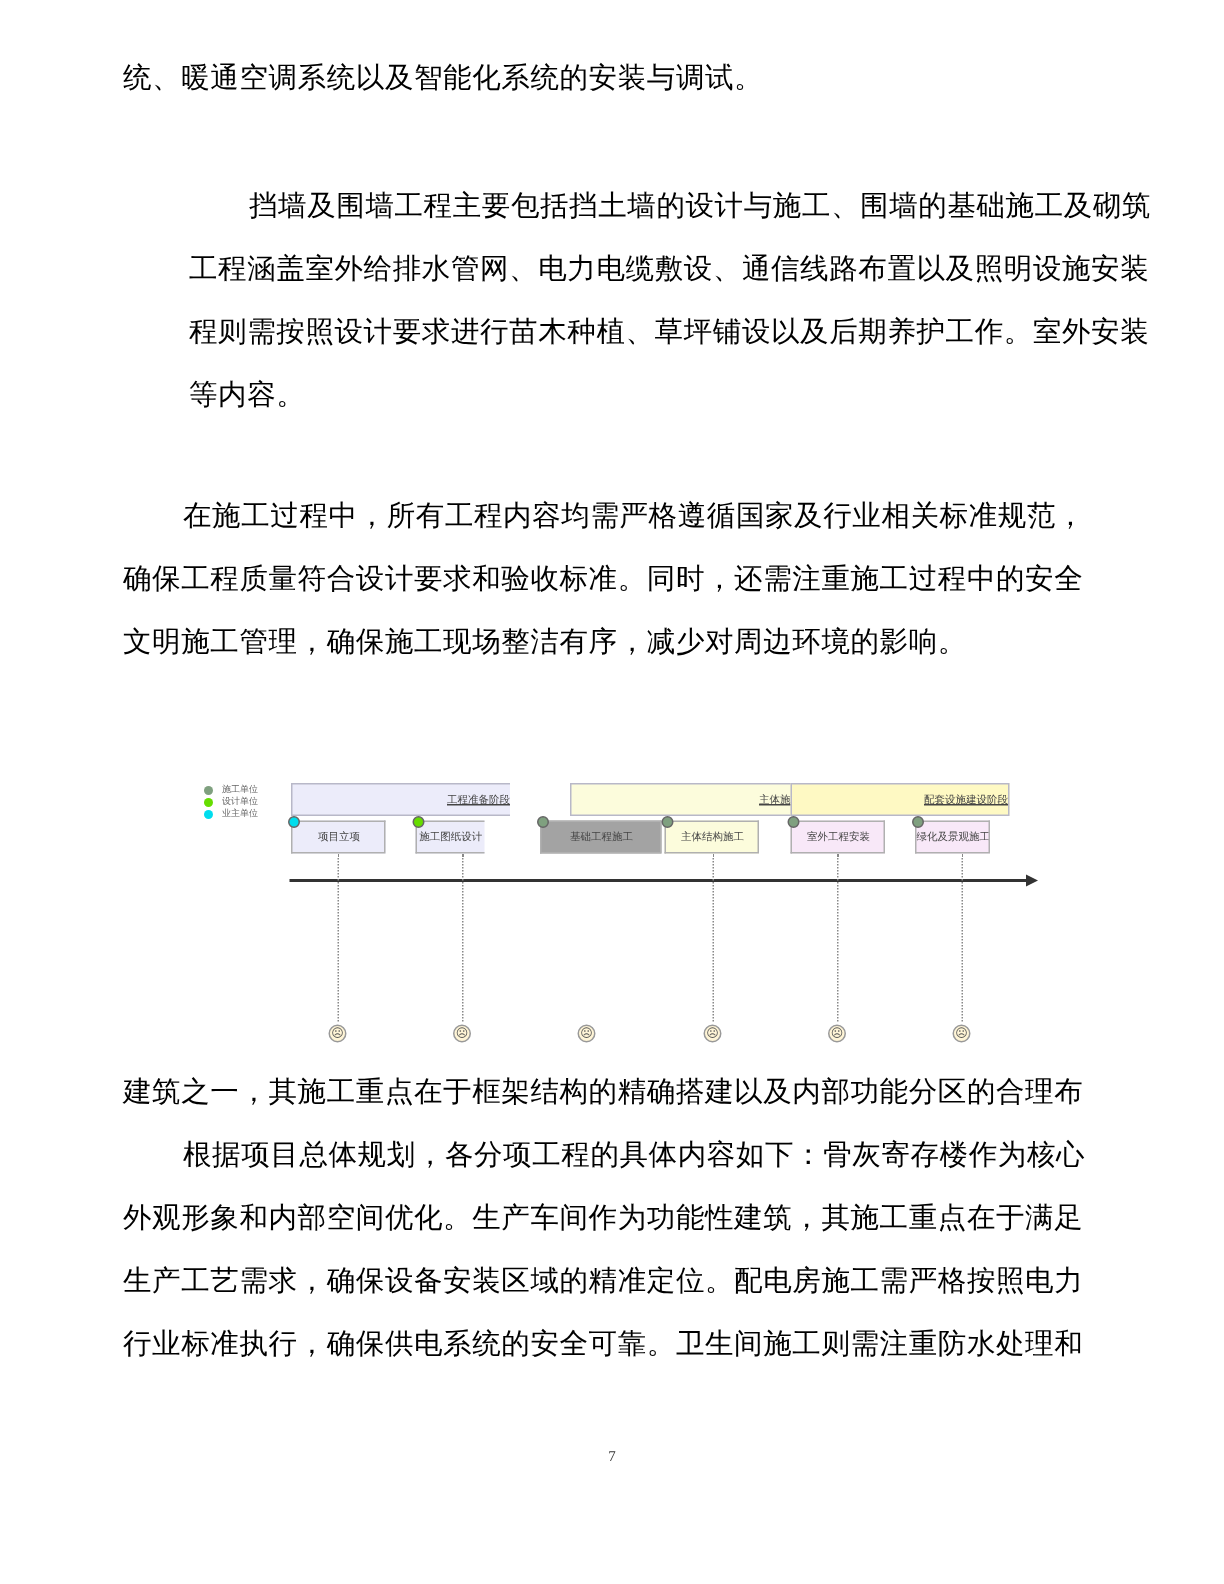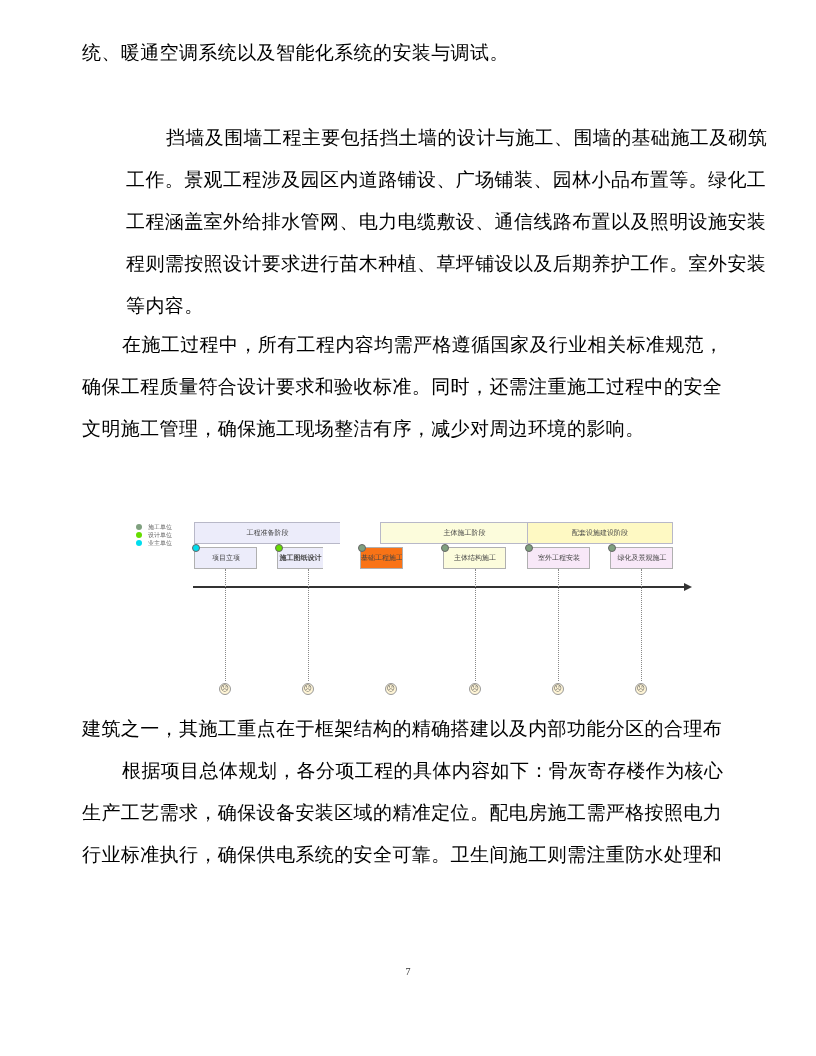--- a/index.html
+++ b/index.html
@@ -9,21 +9,21 @@
           line-height: 42px; margin: 0; text-align: justify; text-align-last: left;
           font-weight: 500; letter-spacing: 0.4px; }
   .line { display: block; white-space: nowrap; }
   .diagram { position: absolute; left: 120px; top: 510px; width: 590px; height: 200px; }
   .legend { position: absolute; left: 16px; top: 13px; font-size: 6px; color: #666;
             font-family: "DejaVu Sans", sans-serif; line-height: 8px; }
   .legend-row { display: flex; align-items: center; gap: 6px; height: 8px; }
   .dot { width: 6px; height: 6px; border-radius: 50%; display: inline-block; }
   .phase { position: absolute; height: 22px; border: 1px solid #b8b8c8; border-right: none;
            font-size: 7px; color: #444; font-family: "DejaVu Sans", sans-serif;
-           display: flex; align-items: center; justify-content: center; box-sizing: border-box; }
+           display: flex; align-items: center; justify-content: flex-end; box-sizing: border-box; text-decoration: underline; }
   .task { position: absolute; height: 22px; border: 1px solid #b0b0b0; border-top: none;
           border-right: none; font-size: 7px; color: #444; font-family: "DejaVu Sans", sans-serif;
           display: flex; align-items: center; justify-content: center; box-sizing: border-box; }
   .task .top { position: absolute; left: 0; right: 0; top: 0; height: 1px; background: #b0b0b0; }
   .task .rt { position: absolute; right: 0; top: 0; width: 1px; height: 100%; background: #b0b0b0; }
   .tdot { position: absolute; left: -3px; top: -3px; width: 6px; height: 6px; border-radius: 50%;
           border: 0.5px solid #666; }
   .axis { position: absolute; left: 73px; top: 76px; width: 493px; height: 2px; background: #333; }
   .arrow { position: absolute; left: 564px; top: 73px; width: 0; height: 0;
            border-top: 4px solid transparent; border-bottom: 4px solid transparent;
@@ -39,21 +39,20 @@
 </head>
 <body>
 
 <div>
   <p class="para" style="top:31px;">
     <span class="line">统、暖通空调系统以及智能化系统的安装与调试。</span>
   </p>
 
   <p class="para" style="top:116px;margin-left:44px;">
     <span class="line" style="padding-left:40px;">挡墙及围墙工程主要包括挡土墙的设计与施工、围墙的基础施工及砌筑</span>
-    <span class="line">工作。景观工程涉及园区内道路铺设、广场铺装、园林小品布置等。绿化工</span>
     <span class="line">工程涵盖室外给排水管网、电力电缆敷设、通信线路布置以及照明设施安装</span>
     <span class="line">程则需按照设计要求进行苗木种植、草坪铺设以及后期养护工作。室外安装</span>
     <span class="line">等内容。</span>
   </p>
 
   <p class="para" style="top:323px;">
     <span class="line" style="padding-left:40px;">在施工过程中，所有工程内容均需严格遵循国家及行业相关标准规范，</span>
     <span class="line">确保工程质量符合设计要求和验收标准。同时，还需注重施工过程中的安全</span>
     <span class="line">文明施工管理，确保施工现场整洁有序，减少对周边环境的影响。</span>
   </p>
@@ -83,44 +82,44 @@
     <div class="phase" style="left:407px; top:12px; width:146px; background:#fef9c3; border-right:1px solid #b8b8c8;">
       <span>配套设施建设阶段</span>
     </div>
 
     <div class="task" style="left:74px; top:37px; width:63px; background:#ececfa;">
       <span class="top"></span>
         <span class="rt"></span>
       <span class="tdot" style="background:#00ddee"></span>
       <span>项目立项</span>
     </div>
-    <div class="task" style="left:157px; top:37px; width:46px; background:#ececfa;font-weight:bold;">
+    <div class="task" style="left:157px; top:37px; width:46px; background:#ececfa;">
       <span class="top"></span>
       <span class="tdot" style="background:#66dd00"></span>
       <span>施工图纸设计</span>
     </div>
-    <div class="task" style="left:240px; top:37px; width:43px; background:#f97316;">
+    <div class="task" style="left:240px; top:37px; width:81px; background:#a3a3a3;">
       <span class="top"></span>
         <span class="rt"></span>
       <span class="tdot" style="background:#7fa07f"></span>
       <span>基础工程施工</span>
     </div>
     <div class="task" style="left:323px; top:37px; width:63px; background:#fcfcdc;">
       <span class="top"></span>
         <span class="rt"></span>
       <span class="tdot" style="background:#7fa07f"></span>
       <span>主体结构施工</span>
     </div>
     <div class="task" style="left:407px; top:37px; width:63px; background:#f8e8f8;">
       <span class="top"></span>
         <span class="rt"></span>
       <span class="tdot" style="background:#7fa07f"></span>
       <span>室外工程安装</span>
     </div>
-    <div class="task" style="left:490px; top:37px; width:63px; background:#f8e8f8;">
+    <div class="task" style="left:490px; top:37px; width:50px; background:#f8e8f8;">
       <span class="top"></span>
         <span class="rt"></span>
       <span class="tdot" style="background:#7fa07f"></span>
       <span>绿化及景观施工</span>
     </div>
 
     <div class="axis"></div>
     <div class="arrow"></div>
 
     <div class="vdash" style="left:105px; top:59px; height:112px;"></div>
@@ -133,18 +132,19 @@
     <div class="smiley" style="left:182px; top:173px;">☹</div>
     <div class="smiley" style="left:265px; top:173px;">☹</div>
     <div class="smiley" style="left:349px; top:173px;">☹</div>
     <div class="smiley" style="left:432px; top:173px;">☹</div>
     <div class="smiley" style="left:515px; top:173px;">☹</div>
   </div>
 
   <p class="para" style="top:707px;">
     <span class="line">建筑之一，其施工重点在于框架结构的精确搭建以及内部功能分区的合理布</span>
     <span class="line" style="padding-left:40px;">根据项目总体规划，各分项工程的具体内容如下：骨灰寄存楼作为核心</span>
+    <span class="line">外观形象和内部空间优化。生产车间作为功能性建筑，其施工重点在于满足</span>
     <span class="line">生产工艺需求，确保设备安装区域的精准定位。配电房施工需严格按照电力</span>
     <span class="line">行业标准执行，确保供电系统的安全可靠。卫生间施工则需注重防水处理和</span>
   </p>
 
   <div class="page-num">7</div>
 </div>
 
 </body></html>

